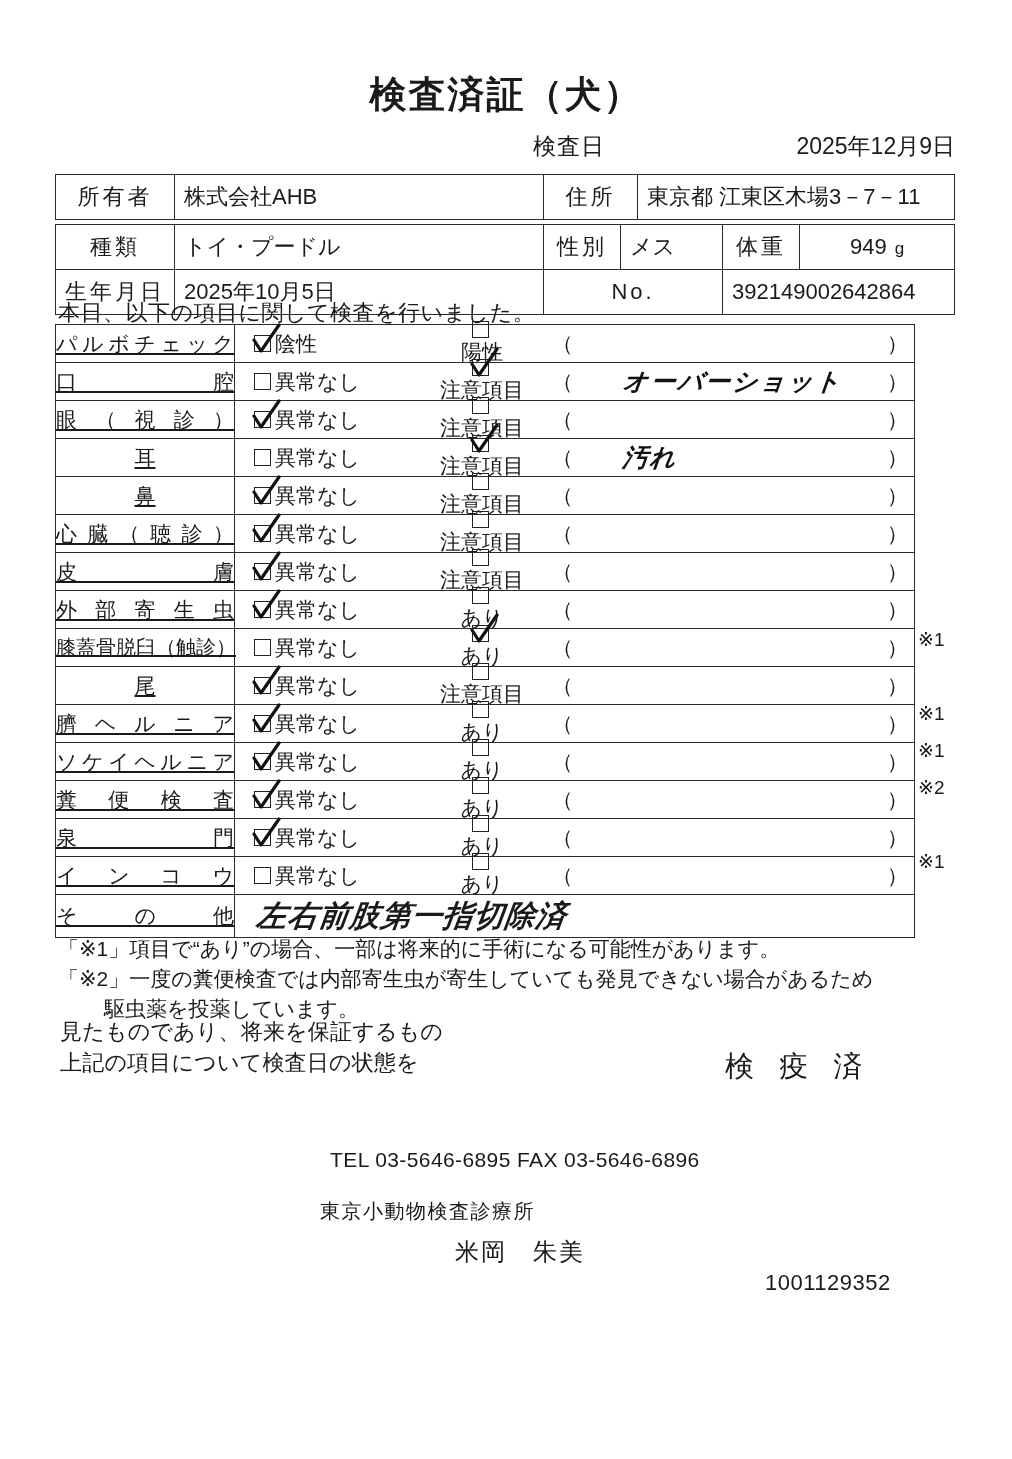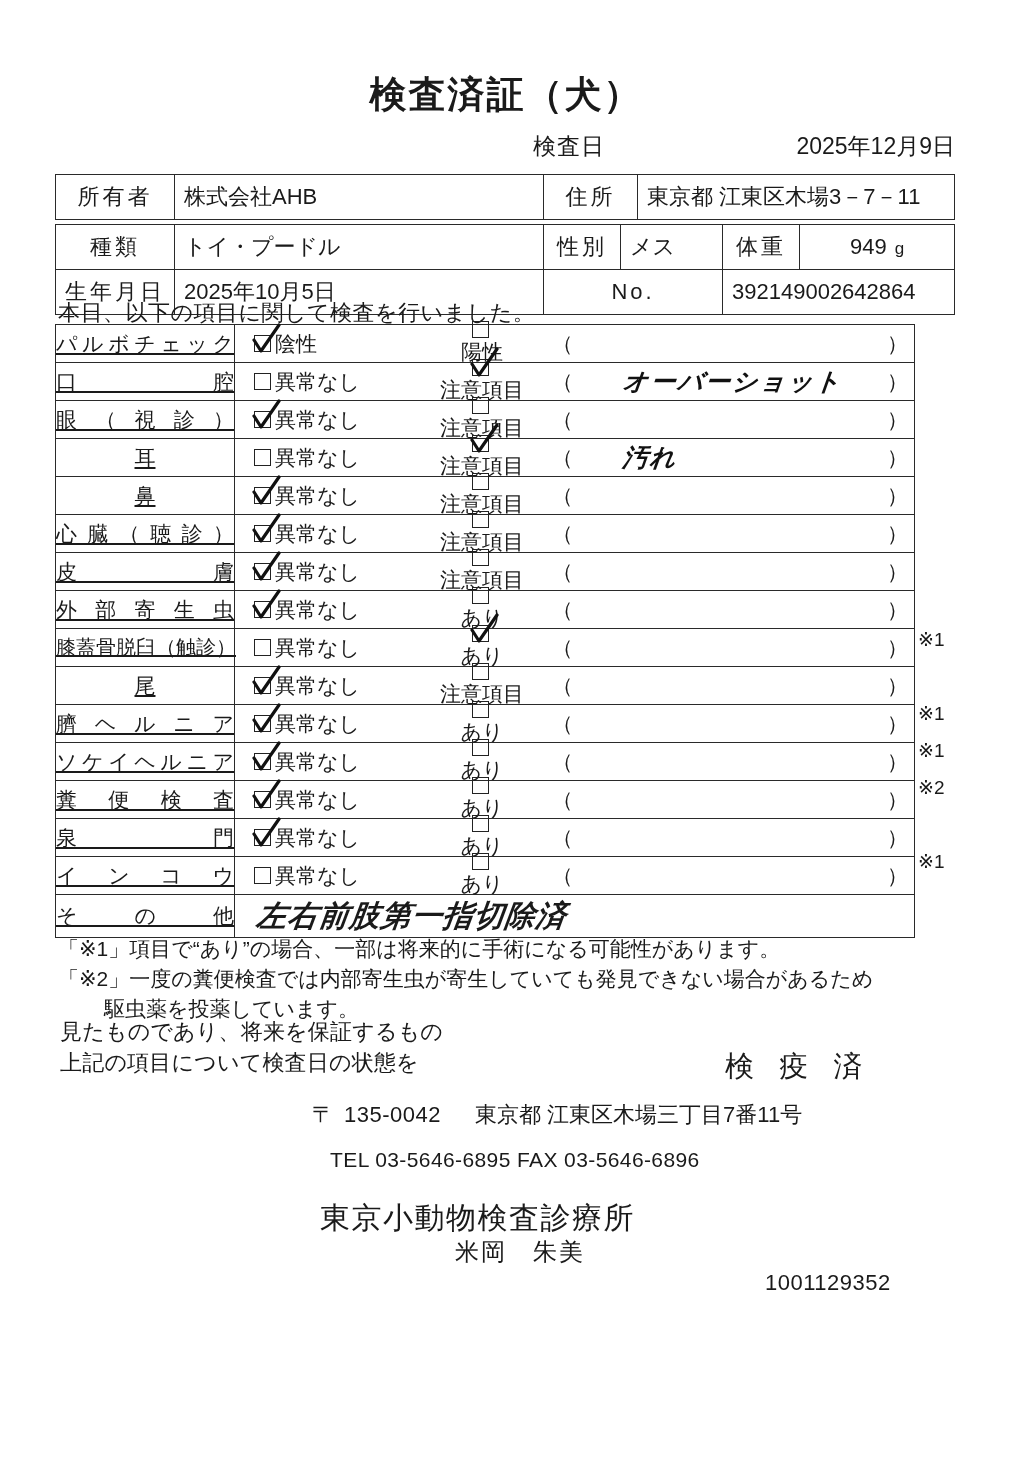--- a/index.html
+++ b/index.html
@@ -272,21 +272,21 @@
     top: 1148px;
     left: 330px;
     font-size: 21px;
     letter-spacing: 0.4px;
     white-space: nowrap;
   }
   .clinic-name {
     position: absolute;
     top: 1198px;
     left: 320px;
-    font-size: 30px;
+    font-size: 20px;
     letter-spacing: 1.5px;
     white-space: nowrap;
   }
   .vet-name {
     position: absolute;
     top: 1236px;
     left: 455px;
     font-size: 24px;
     letter-spacing: 2px;
     white-space: nowrap;
@@ -756,21 +756,18 @@
     <span class="fn2-cont">駆虫薬を投薬しています。</span>
   </div>
 
   <div class="disclaimer">
     <div>見たものであり、将来を保証するもの</div>
     <div>上記の項目について検査日の状態を</div>
   </div>
 
   <div class="quarantine">検 疫 済</div>
 
-  <div class="addr-line">
-    <span class="zip-mark">〒</span><span class="zip-num">135-0042</span><span>東京都 江東区木場三丁目7番11号</span>
-  </div>
   <div class="tel-line">TEL 03-5646-6895  FAX 03-5646-6896</div>
   <div class="clinic-name">東京小動物検査診療所</div>
   <div class="vet-name">米岡　朱美</div>
   <div class="doc-number">1001129352</div>
 
 </div>
 
 </body></html>

